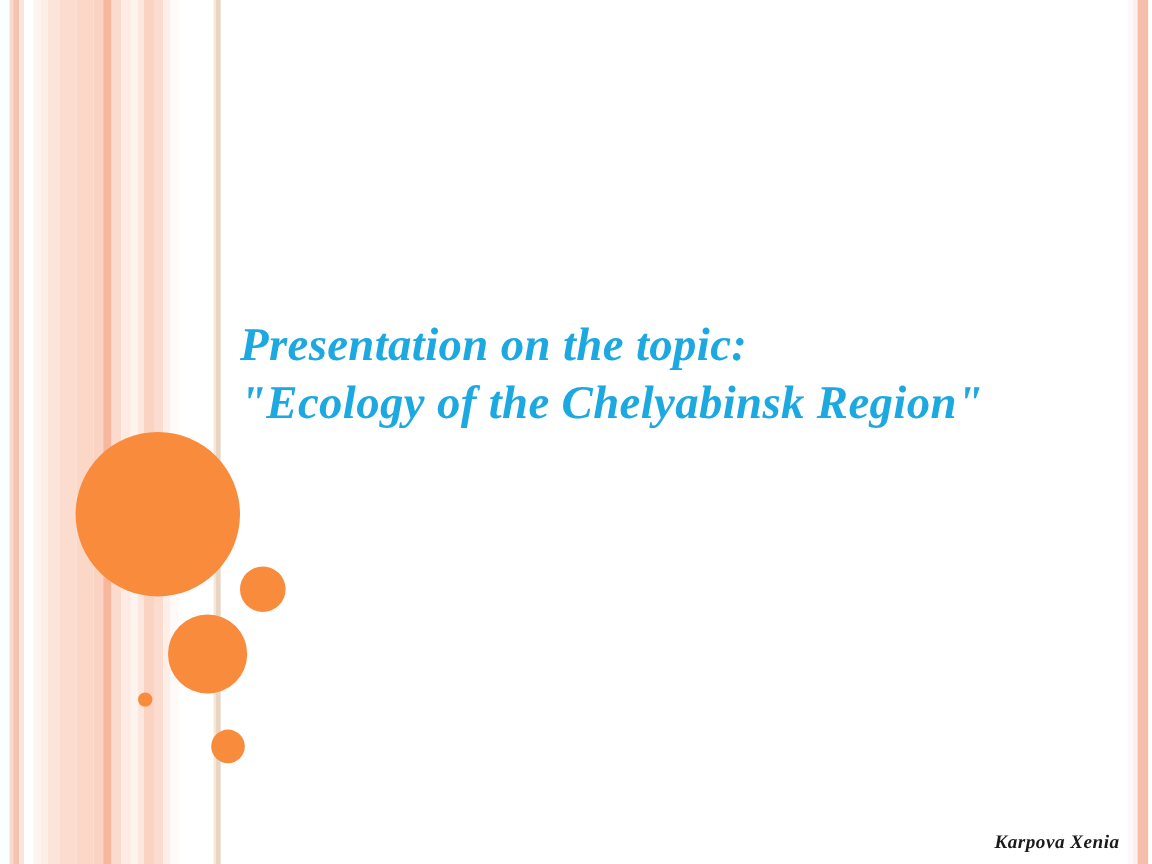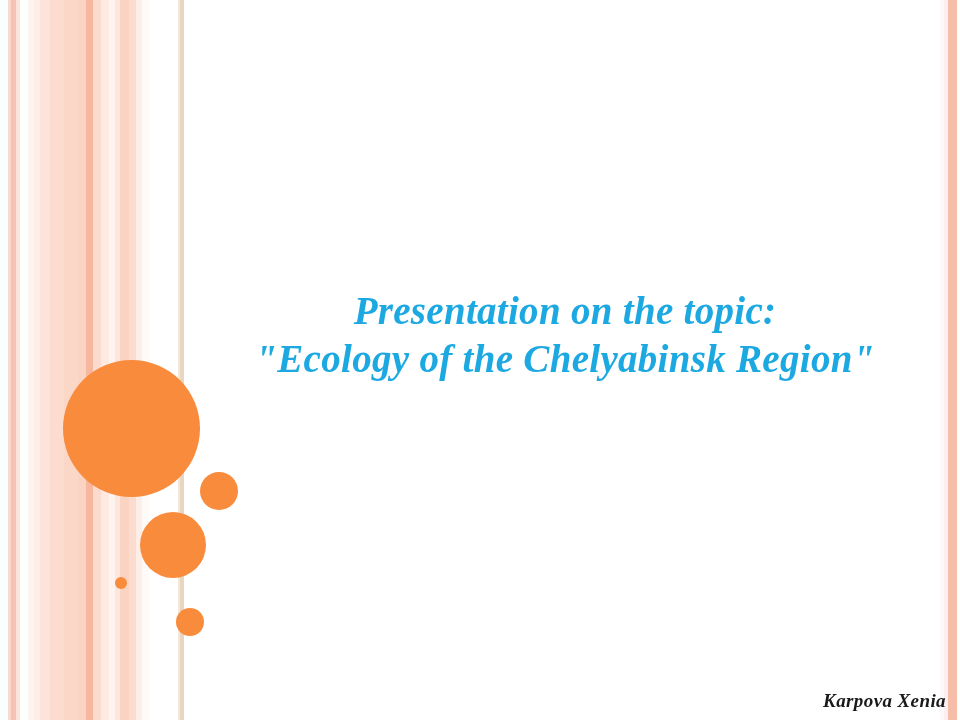--- a/index.html
+++ b/index.html
@@ -47,44 +47,43 @@
   
   .circle {
     position: absolute;
     border-radius: 50%;
   }
 
   
   .title-block {
     position: absolute;
     left: 200px;
-    top: 287px;
+    top: 264px;
     width: 730px;
-    text-align: center;
   }
 
   .title-line {
     font-family: "Liberation Serif", "DejaVu Serif", serif;
     font-weight: bold;
     font-style: italic;
     font-size: 39px;
     line-height: 48px;
     letter-spacing: 0.3px;
     white-space: nowrap;
   }
 
   
   .author {
     position: absolute;
-    right: 14px;
+    right: 27px;
     bottom: 8px;
     font-family: "Liberation Serif", "DejaVu Serif", serif;
     font-weight: bold;
     font-style: italic;
-    font-size: 19px;
+    font-size: 16px;
     letter-spacing: 0.4px;
     color: #1a1a1a;
     white-space: nowrap;
   }
 </style>
 </head>
 <body>
 
 <div id="slide">
 

